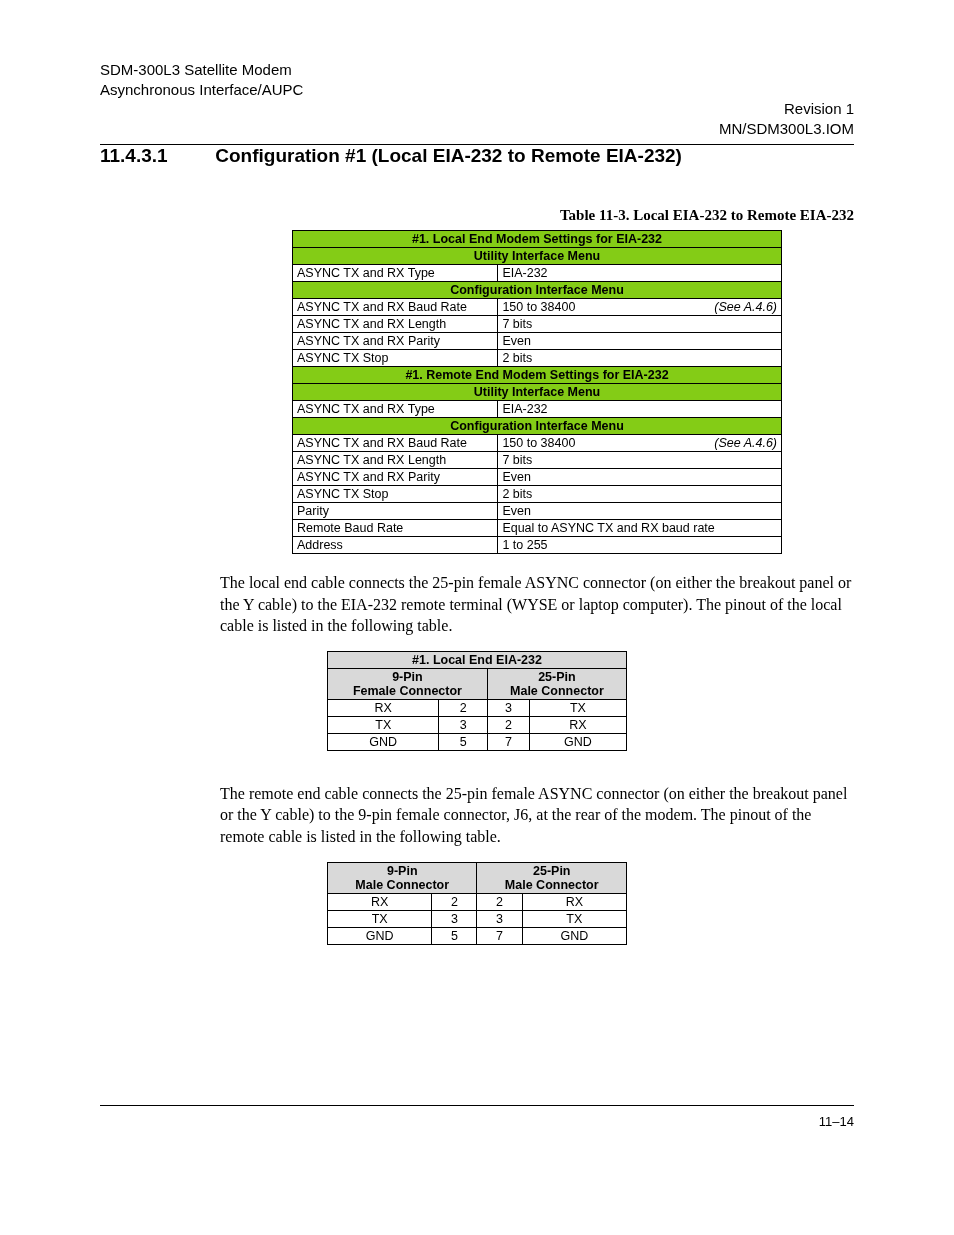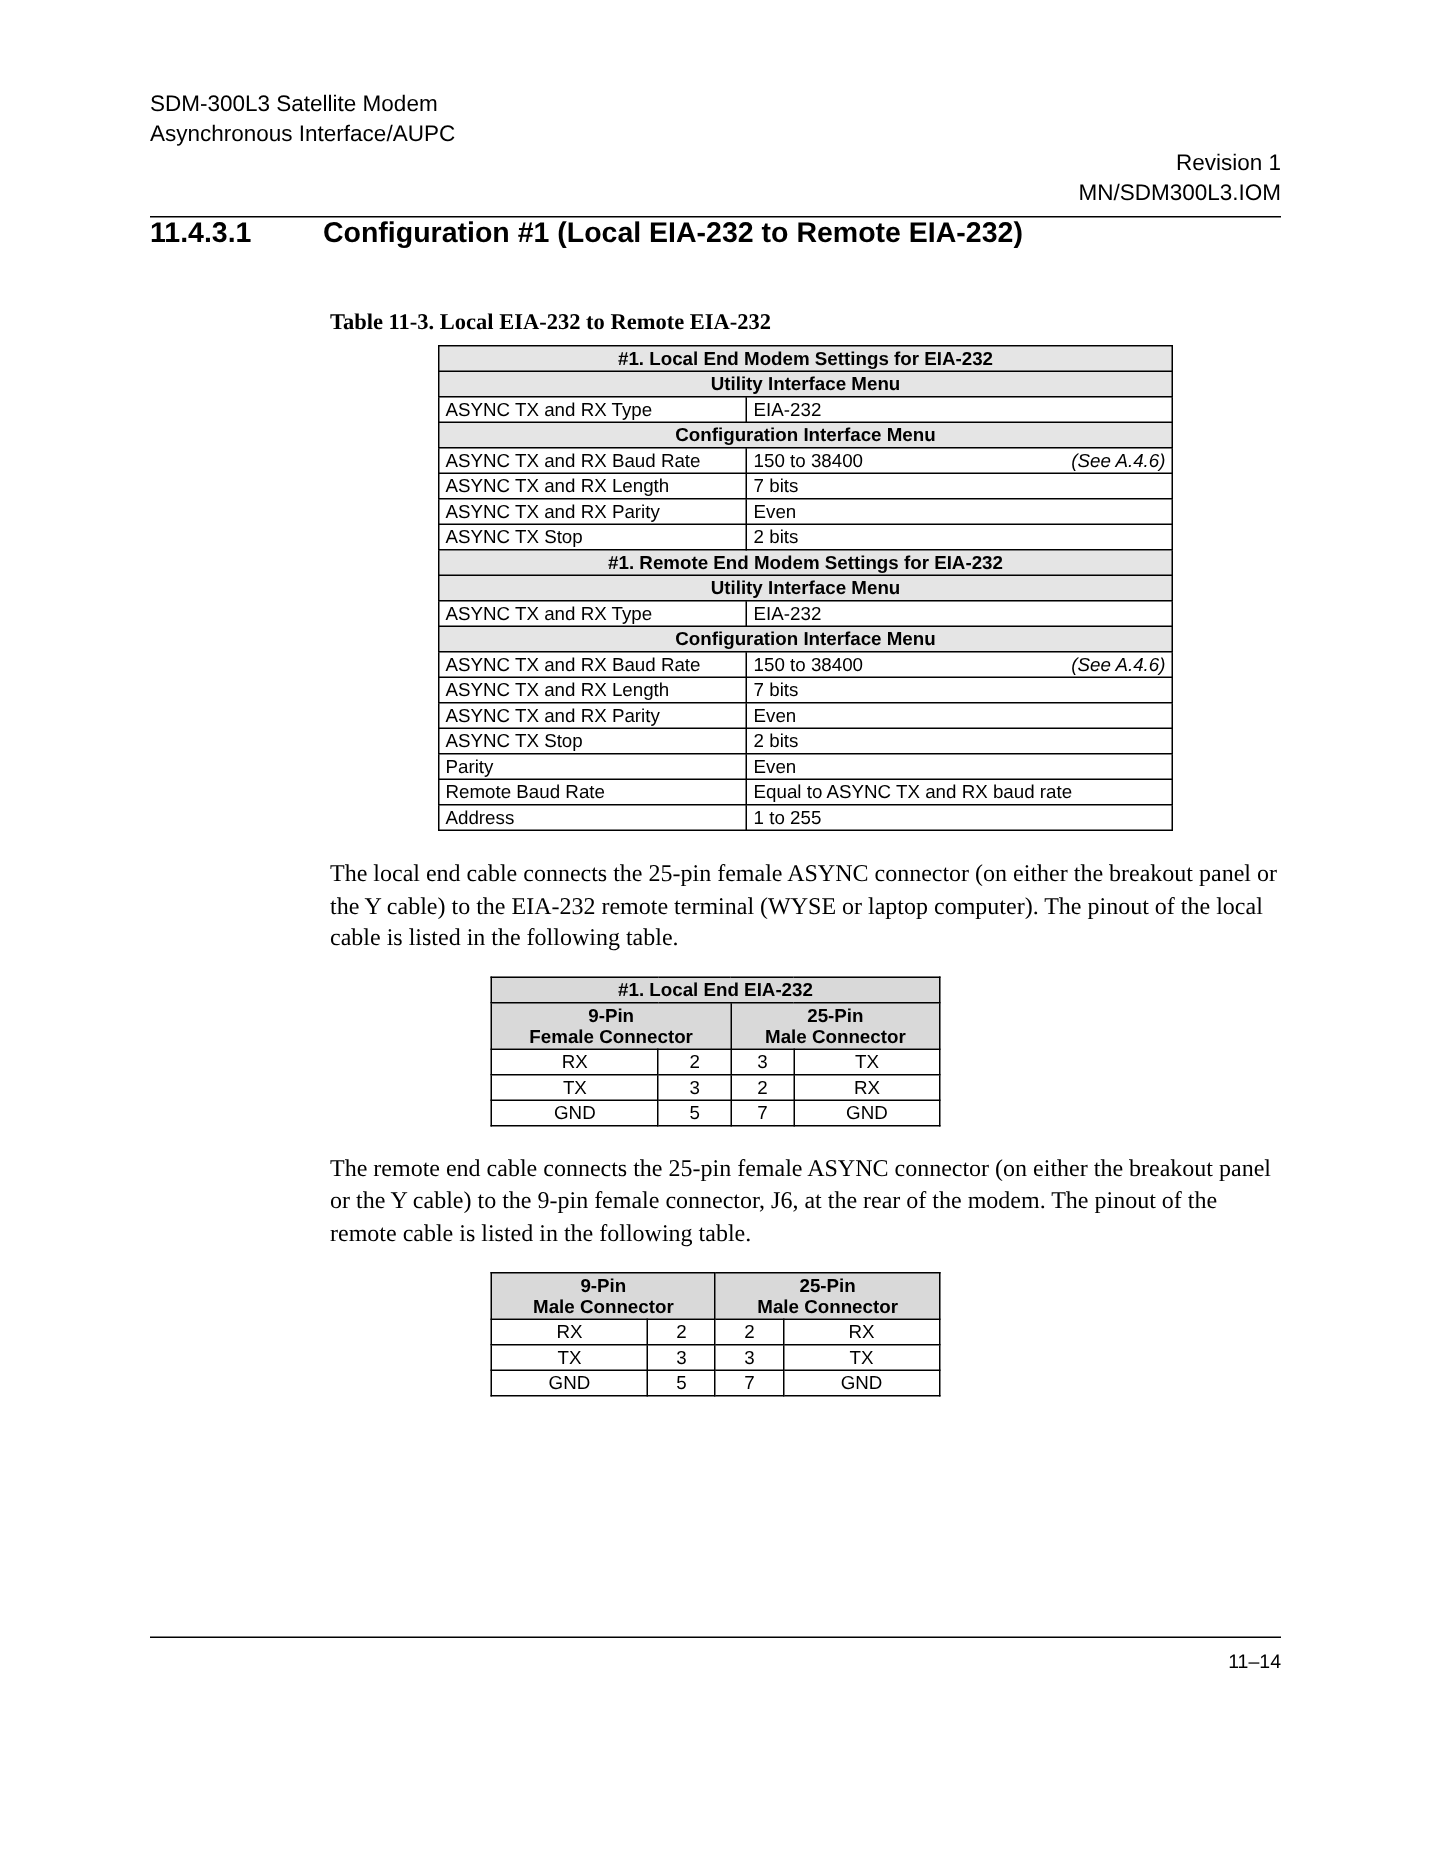--- a/index.html
+++ b/index.html
@@ -27,55 +27,55 @@
     margin: 6px 0 0 0;
   }
   .section-heading {
     font-family: Arial, Helvetica, sans-serif;
     font-weight: bold;
     font-size: 19px;
     margin-bottom: 40px;
   }
   .sec-num { display: inline-block; width: 110px; }
   .table-caption {
-    text-align: left;
+    text-align: right;
     font-weight: bold;
     font-size: 15px;
     margin-bottom: 6px;
     font-family: "Times New Roman", Times, serif;
   }
   .content-indent { margin-left: 120px; }
   table.settings {
     border-collapse: collapse;
     width: 490px;
     margin: 0 auto 18px auto;
     font-family: Arial, Helvetica, sans-serif;
     font-size: 12.5px;
   }
   table.settings td, table.settings th {
     border: 1px solid #000;
     padding: 1px 4px;
     text-align: left;
   }
   table.settings .sec-hdr {
-    background: #e5e5e5;
+    background: #84cc16;
     text-align: center;
     font-weight: bold;
   }
   table.settings .see { font-style: italic; float: right; }
   .body-para {
     font-family: "Times New Roman", Times, serif;
     font-size: 16px;
     line-height: 1.35;
     margin: 14px 0 14px 120px;
   }
   table.pinout {
     border-collapse: collapse;
     width: 300px;
-    margin: 0 auto 18px auto;
+    margin: 0 auto 32px auto;
     font-family: Arial, Helvetica, sans-serif;
     font-size: 12.5px;
   }
   table.pinout td, table.pinout th {
     border: 1px solid #000;
     padding: 1px 4px;
     text-align: center;
   }
   table.pinout .sec-hdr {
     background: #d9d9d9;

